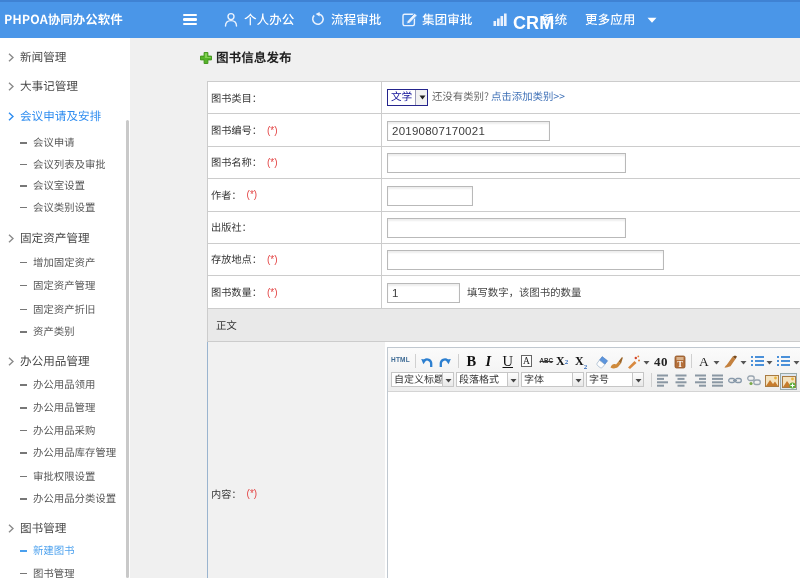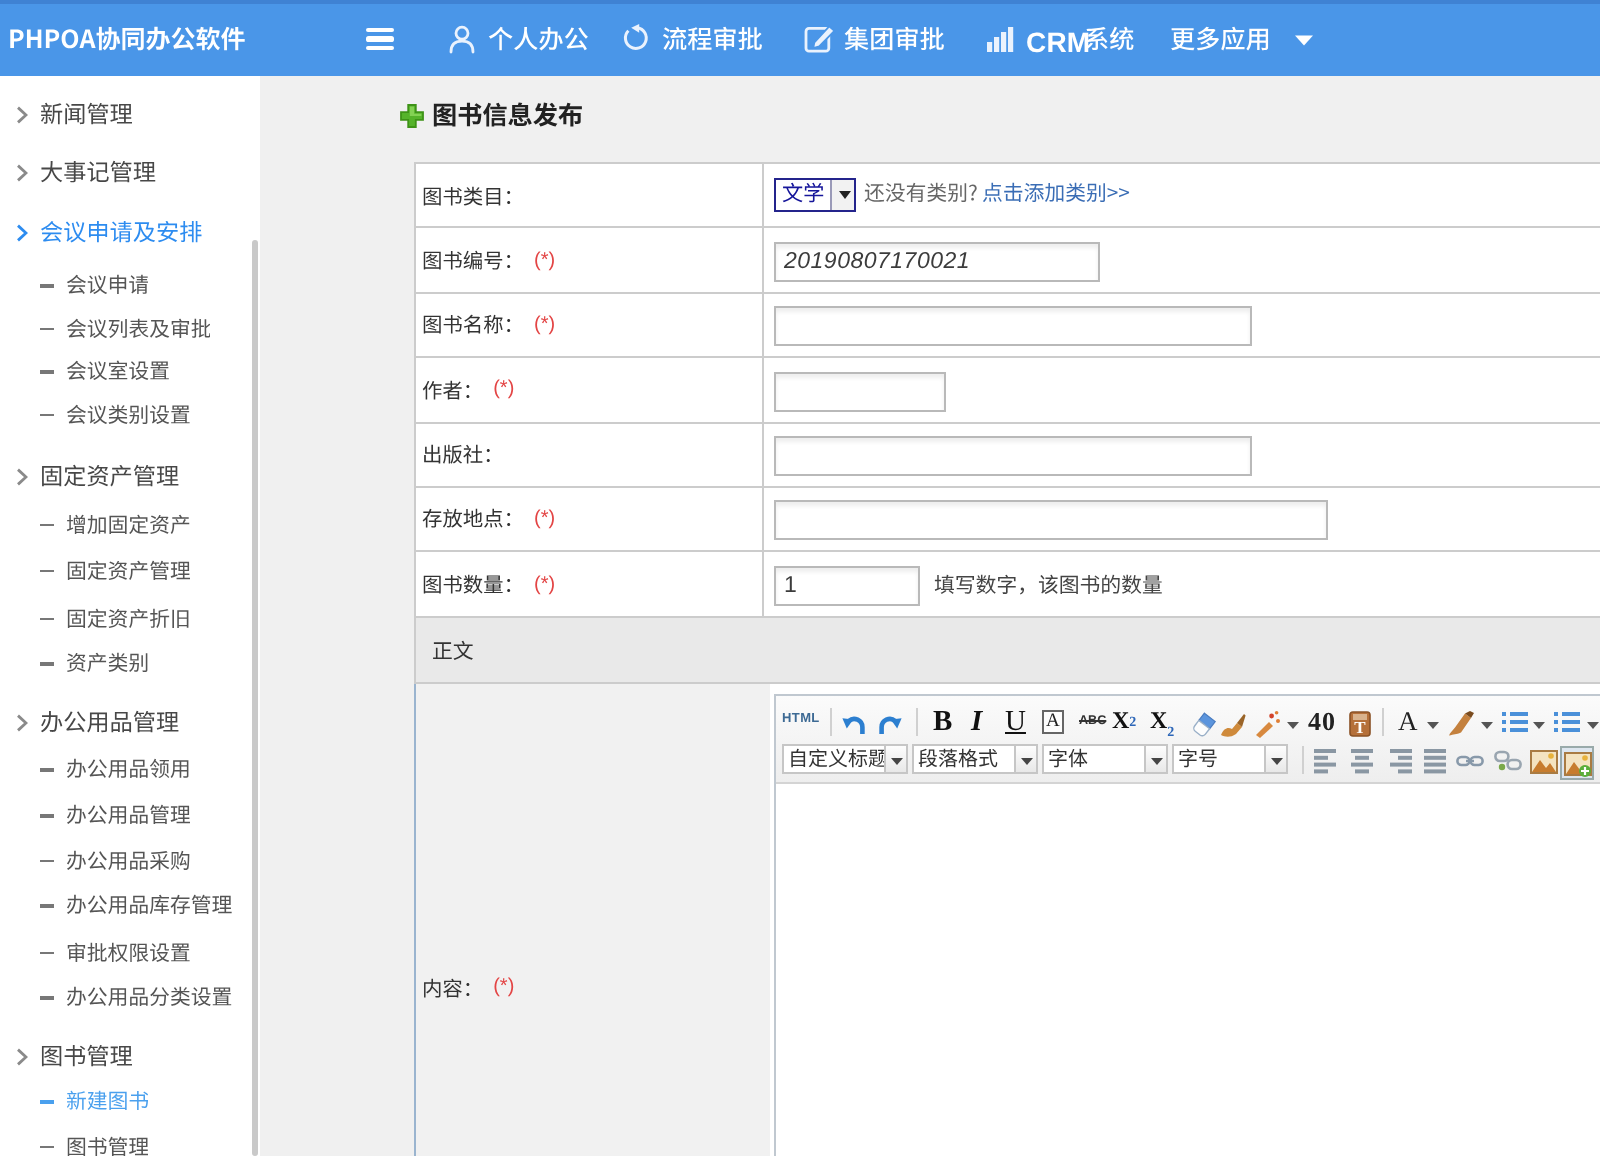--- a/index.html
+++ b/index.html
@@ -61,21 +61,21 @@
       <path transform="translate(25.20,11.09) scale(0.012600,-0.012600)" d="M422 827C435 802 449 769 460 742H78V568H172V652H823V568H922V742H565L572 744C562 773 539 820 520 854ZM229 274H450V178H229ZM229 354V448H450V354ZM767 274V178H548V274ZM767 354H548V448H767ZM450 622V530H138V44H229V95H450V-83H548V95H767V48H862V530H548V622Z"></path>
       <path transform="translate(37.80,11.09) scale(0.012600,-0.012600)" d="M174 844V647H43V559H174V359C120 346 71 333 30 324L56 233L174 266V28C174 14 169 10 155 9C142 9 99 9 56 10C67 -14 80 -52 83 -76C152 -76 197 -74 227 -59C256 -45 266 -21 266 28V292L385 326L373 412L266 384V559H374V647H266V844ZM416 -72C434 -55 464 -37 638 42C632 62 625 101 624 127L504 78V436H633V524H504V828H410V90C410 47 390 22 373 11C388 -8 409 -48 416 -72ZM882 624C851 584 806 538 761 497V827H665V79C665 -31 688 -63 768 -63C783 -63 848 -63 863 -63C938 -63 959 -8 967 137C940 143 902 161 880 179C877 60 874 28 854 28C843 28 795 28 785 28C764 28 761 35 761 78V390C823 438 895 501 951 559Z"></path>
     </svg>
   </div>
 <svg class="abs" style="left:493px;top:12.5px" width="14" height="13" viewBox="0 0 14 13">
 <rect x="0.5" y="8" width="2.6" height="5" fill="#eaf2fd"></rect>
 <rect x="4" y="5.5" width="2.6" height="7.5" fill="#eaf2fd"></rect>
 <rect x="7.5" y="3" width="2.6" height="10" fill="#eaf2fd"></rect>
 <rect x="11" y="0.5" width="2.6" height="12.5" fill="#eaf2fd"></rect>
 </svg>
-<div class="abs" style="left:513px;top:12.5px;color:#fff;font-size:14px;font-weight:bold;letter-spacing:0.1px">CRM</div>
+<div class="abs" style="left:513px;top:12.5px;color:#fff;font-size:18px;font-weight:bold;letter-spacing:0.1px">CRM</div>
 <div style="position:absolute;left:542px;top:12.6px;line-height:0">
     <svg class="t" width="25.2" height="14.1" viewBox="0 0 25.2 14.1" fill="#ffffff">
       <path transform="translate(0.00,11.09) scale(0.012600,-0.012600)" d="M267 220C217 152 134 81 56 35C80 21 120 -10 139 -28C214 25 303 107 362 187ZM629 176C710 115 810 27 858 -29L940 28C888 84 785 168 705 225ZM654 443C677 421 701 396 724 371L345 346C486 416 630 502 764 606L694 668C647 628 595 590 543 554L317 543C384 590 450 648 510 708C640 721 764 739 863 763L795 842C631 801 345 775 100 764C110 742 122 705 124 681C205 684 292 689 378 696C318 637 254 587 230 571C200 550 177 535 156 532C165 509 178 468 182 450C204 458 236 463 419 474C342 427 277 392 244 377C182 346 139 328 104 323C114 298 128 255 132 237C162 249 204 255 459 275V31C459 19 455 16 439 15C422 14 364 14 308 17C322 -9 338 -49 343 -76C417 -76 470 -76 507 -61C545 -46 555 -20 555 28V282L786 300C814 267 837 236 853 210L927 255C887 318 803 411 726 480Z"></path>
       <path transform="translate(12.60,11.09) scale(0.012600,-0.012600)" d="M691 349V47C691 -38 709 -66 788 -66C803 -66 852 -66 868 -66C936 -66 958 -25 965 121C941 127 903 143 884 159C881 35 878 15 858 15C848 15 813 15 805 15C786 15 784 19 784 48V349ZM502 347C496 162 477 55 318 -7C339 -25 365 -61 377 -85C558 -7 588 129 596 347ZM38 60 60 -34C154 -1 273 41 386 82L369 163C247 123 121 82 38 60ZM588 825C606 787 626 738 636 705H403V620H573C529 560 469 482 448 463C428 443 401 435 380 431C390 410 406 363 410 339C440 352 485 358 839 393C855 366 868 341 877 321L957 364C928 424 863 518 810 588L737 551C756 525 775 496 794 467L554 446C595 498 644 564 684 620H951V705H667L733 724C722 756 698 809 677 847ZM60 419C76 426 99 432 200 446C162 391 129 349 113 331C82 294 59 271 36 266C47 241 62 196 67 177C90 191 127 203 372 258C369 278 368 315 371 341L204 307C274 391 342 490 399 589L316 640C298 603 277 567 256 532L155 522C215 605 272 708 315 806L218 850C179 733 109 607 86 575C65 541 46 519 26 515C39 488 55 439 60 419Z"></path>
     </svg>
   </div>
 <div style="position:absolute;left:585px;top:12.6px;line-height:0">
     <svg class="t" width="50.4" height="14.1" viewBox="0 0 50.4 14.1" fill="#ffffff">
       <path transform="translate(0.00,11.09) scale(0.012600,-0.012600)" d="M258 235 177 202C210 150 249 107 293 72C234 43 153 18 43 -1C64 -23 90 -64 101 -85C225 -59 316 -25 383 17C524 -52 708 -70 934 -78C940 -47 957 -6 974 15C760 18 590 29 460 79C506 126 531 180 545 237H875V636H557V709H938V794H63V709H458V636H152V237H443C431 196 410 158 372 124C328 153 290 189 258 235ZM242 401H458V364L456 315H242ZM556 315 557 363V401H781V315ZM242 558H458V474H242ZM557 558H781V474H557Z"></path>
       <path transform="translate(12.60,11.09) scale(0.012600,-0.012600)" d="M448 847C382 765 262 673 101 609C122 595 152 563 166 542C253 582 327 627 392 676H661C613 621 549 573 475 533C441 562 397 594 359 616L289 570C323 548 361 519 391 492C291 448 179 417 71 399C88 378 108 339 116 315C390 369 679 499 808 726L746 764L730 759H490C512 780 532 801 551 823ZM612 494C538 395 396 290 192 220C212 204 238 170 250 148C371 194 471 251 554 314H806C759 246 694 191 616 147C582 178 538 212 502 238L425 193C458 168 497 135 528 105C394 49 233 18 66 5C81 -18 97 -60 104 -86C471 -47 809 65 949 365L885 403L867 399H652C675 422 696 446 716 470Z"></path>
@@ -406,21 +406,21 @@
             <path transform="translate(0.00,8.98) scale(0.010200,-0.010200)" d="M375 279C455 262 557 227 613 199L644 250C588 276 487 309 407 325ZM275 152C413 135 586 95 682 61L715 117C618 149 445 188 310 203ZM84 796V-80H156V-38H842V-80H917V796ZM156 29V728H842V29ZM414 708C364 626 278 548 192 497C208 487 234 464 245 452C275 472 306 496 337 523C367 491 404 461 444 434C359 394 263 364 174 346C187 332 203 303 210 285C308 308 413 345 508 396C591 351 686 317 781 296C790 314 809 340 823 353C735 369 647 396 569 432C644 481 707 538 749 606L706 631L695 628H436C451 647 465 666 477 686ZM378 563 385 570H644C608 531 560 496 506 465C455 494 411 527 378 563Z"></path>
             <path transform="translate(10.20,8.98) scale(0.010200,-0.010200)" d="M717 760C781 717 864 656 905 617L951 674C909 711 824 770 762 810ZM126 665V592H418V395H60V323H418V-79H494V323H864C853 178 839 115 819 97C809 88 798 87 777 87C754 87 689 88 626 94C640 73 650 43 652 21C713 18 773 17 804 19C839 22 862 28 882 50C912 79 928 160 943 361C944 372 946 395 946 395H800V665H494V837H418V665ZM494 395V592H726V395Z"></path>
             <path transform="translate(20.40,8.98) scale(0.010200,-0.010200)" d="M40 54 58 -15C140 18 245 61 346 103L332 163C223 121 114 79 40 54ZM61 423C75 430 98 435 205 450C167 386 132 335 116 316C87 278 66 252 45 248C53 230 64 196 68 182C87 194 118 204 339 255C336 271 333 298 334 317L167 282C238 374 307 486 364 597L303 632C286 593 265 554 245 517L133 505C190 593 246 706 287 815L215 840C179 719 112 587 91 554C71 520 55 496 38 491C46 473 57 438 61 423ZM624 350V202H541V350ZM675 350H746V202H675ZM481 412V-72H541V143H624V-47H675V143H746V-46H797V143H871V-7C871 -14 868 -16 861 -17C854 -17 836 -17 814 -16C822 -32 829 -56 831 -73C867 -73 890 -71 908 -62C926 -52 930 -35 930 -8V413L871 412ZM797 350H871V202H797ZM605 826C621 798 637 762 648 732H414V515C414 361 405 139 314 -21C329 -28 360 -50 372 -63C465 99 482 335 483 498H920V732H729C717 765 697 811 675 846ZM483 668H850V561H483Z"></path>
             <path transform="translate(30.60,8.98) scale(0.010200,-0.010200)" d="M260 732H736V596H260ZM185 799V530H815V799ZM63 440V371H269C249 309 224 240 203 191H727C708 75 688 19 663 -1C651 -9 639 -10 615 -10C587 -10 514 -9 444 -2C458 -23 468 -52 470 -74C539 -78 605 -79 639 -77C678 -76 702 -70 726 -50C763 -18 788 57 812 225C814 236 816 259 816 259H315L352 371H933V440Z"></path>
             <path transform="translate(40.80,8.98) scale(0.010200,-0.010200)" d="M250 486C290 486 326 515 326 560C326 606 290 636 250 636C210 636 174 606 174 560C174 515 210 486 250 486ZM250 -4C290 -4 326 26 326 71C326 117 290 146 250 146C210 146 174 117 174 71C174 26 210 -4 250 -4Z"></path>
           </svg>
         </div>
         <div style="position:absolute;left:59.0px;top:10.2px;font-size:10px;color:#e34545">(*)</div>
       </div>
       <div style="position:absolute;left:175px;top:0;right:0;bottom:0">
-        <div style="position:absolute;left:4px;top:6.4px;width:163px;height:20px;border:1px solid #b9b9b9;background:#fff;font-size:11.5px;letter-spacing:0.25px;color:#3c3c3c;padding:3px 0 0 4px;box-shadow:inset 0 2px 2px rgba(0,0,0,0.07);font-style:italic;">20190807170021</div>
+        <div style="position:absolute;left:4px;top:6.4px;width:163px;height:20px;border:1px solid #b9b9b9;background:#fff;font-size:11.5px;letter-spacing:0.25px;color:#3c3c3c;padding:3px 0 0 4px;box-shadow:inset 0 2px 2px rgba(0,0,0,0.07);">20190807170021</div>
       </div>
     </div>
     <div style="position:relative;height:32.4px;border-bottom:1px solid #ccc;background:#fff">
       <div style="position:absolute;left:0;top:0;bottom:0;width:174px;border-right:1px solid #ccc;background:transparent">
         <div style="position:absolute;left:3px;top:10.5px;line-height:0">
           <svg class="t" width="51.0" height="11.4" viewBox="0 0 51.0 11.4" fill="#333333">
             <path transform="translate(0.00,8.98) scale(0.010200,-0.010200)" d="M375 279C455 262 557 227 613 199L644 250C588 276 487 309 407 325ZM275 152C413 135 586 95 682 61L715 117C618 149 445 188 310 203ZM84 796V-80H156V-38H842V-80H917V796ZM156 29V728H842V29ZM414 708C364 626 278 548 192 497C208 487 234 464 245 452C275 472 306 496 337 523C367 491 404 461 444 434C359 394 263 364 174 346C187 332 203 303 210 285C308 308 413 345 508 396C591 351 686 317 781 296C790 314 809 340 823 353C735 369 647 396 569 432C644 481 707 538 749 606L706 631L695 628H436C451 647 465 666 477 686ZM378 563 385 570H644C608 531 560 496 506 465C455 494 411 527 378 563Z"></path>
             <path transform="translate(10.20,8.98) scale(0.010200,-0.010200)" d="M717 760C781 717 864 656 905 617L951 674C909 711 824 770 762 810ZM126 665V592H418V395H60V323H418V-79H494V323H864C853 178 839 115 819 97C809 88 798 87 777 87C754 87 689 88 626 94C640 73 650 43 652 21C713 18 773 17 804 19C839 22 862 28 882 50C912 79 928 160 943 361C944 372 946 395 946 395H800V665H494V837H418V665ZM494 395V592H726V395Z"></path>
             <path transform="translate(20.40,8.98) scale(0.010200,-0.010200)" d="M263 529C314 494 373 446 417 406C300 344 171 299 47 273C61 256 79 224 86 204C141 217 197 233 252 253V-79H327V-27H773V-79H849V340H451C617 429 762 553 844 713L794 744L781 740H427C451 768 473 797 492 826L406 843C347 747 233 636 69 559C87 546 111 519 122 501C217 550 296 609 361 671H733C674 583 587 508 487 445C440 486 374 536 321 572ZM773 42H327V271H773Z"></path>
             <path transform="translate(30.60,8.98) scale(0.010200,-0.010200)" d="M512 450C489 325 449 200 392 120C409 111 440 92 453 81C510 168 555 301 582 437ZM782 440C826 331 868 185 882 91L952 113C936 207 894 349 848 460ZM532 838C509 710 467 583 408 496V553H279V731C327 743 372 757 409 772L364 831C292 799 168 770 63 752C71 735 81 710 84 694C124 700 167 707 209 715V553H54V483H200C162 368 94 238 33 167C45 150 63 121 70 103C119 164 169 262 209 362V-81H279V370C311 326 349 270 365 241L409 300C390 325 308 416 279 445V483H398L394 477C412 468 444 449 458 438C494 491 527 560 553 637H653V12C653 -1 649 -5 636 -5C623 -6 579 -6 532 -5C543 -24 554 -56 559 -76C621 -76 664 -74 691 -63C718 -51 728 -30 728 12V637H863C848 601 828 561 810 526L877 510C904 567 934 635 958 697L909 711L898 707H576C586 745 596 784 604 824Z"></path>

